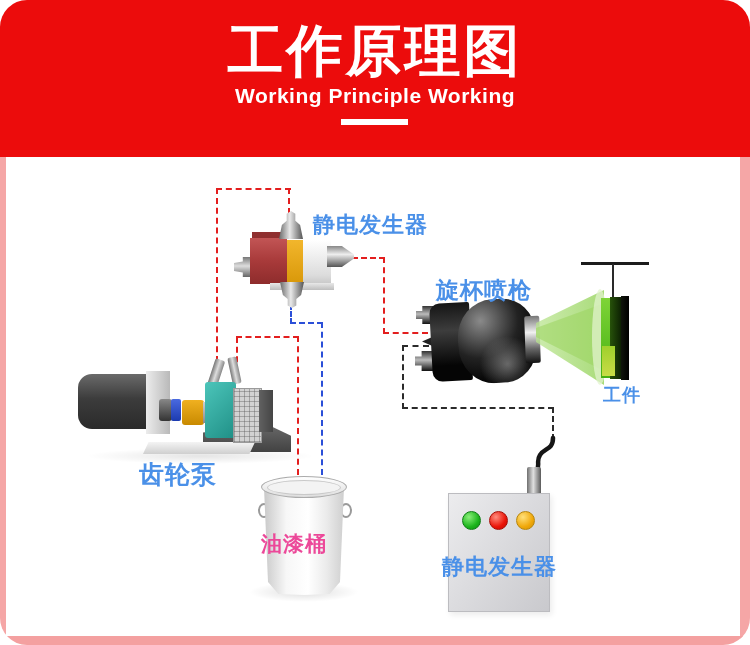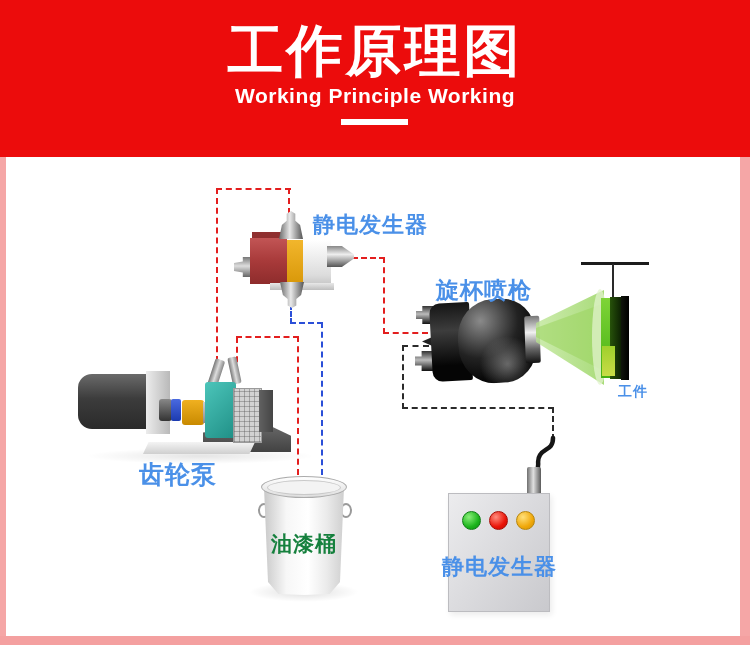--- a/index.html
+++ b/index.html
@@ -1,17 +1,17 @@
 <!DOCTYPE html>
 <html><head>
 <meta charset="utf-8">
 <style>
   html,body{margin:0;padding:0;}
   .page{position:relative;width:750px;height:645px;background:#ffffff;overflow:hidden;
-        font-family:"Liberation Sans",sans-serif;}
+        font-family:"Liberation Sans",sans-serif;border-radius:27px;}
   
   .header{position:absolute;left:0;top:0;width:750px;height:157px;background:#ec0c0c;}
   .header-title{position:absolute;left:0;top:14px;width:100%;text-align:center;
 :#fff;font-size:56px;font-weight:900;letter-spacing:3px;color:#ffffff;}
   .header-title{color:#ffffff;}
   .header-sub{position:absolute;left:0;top:84px;width:100%;text-align:center;
     color:#ffffff;font-size:21px;font-weight:bold;letter-spacing:0.5px;}
   .header-bar{position:absolute;left:341px;top:119px;width:67px;height:6px;background:#ffffff;}
   
   .border-left{position:absolute;left:0;top:157px;width:6px;height:488px;background:#f5a6a6;}
@@ -90,21 +90,21 @@
     background:radial-gradient(ellipse at center,rgba(0,0,0,0.13),rgba(0,0,0,0) 70%);}
   .b-body{left:3px;top:11px;width:80px;height:108px;
     background:linear-gradient(90deg,#c9c9c9,#f7f7f7 28%,#ffffff 55%,#ebebeb 78%,#cfcfcf);
     clip-path:polygon(0 0,100% 0,95% 88%,82% 99%,50% 100%,18% 99%,5% 88%);}
   .b-handle-l{left:-3px;top:27px;width:8px;height:11px;border:2px solid #9a9a9a;border-radius:50%;}
   .b-handle-r{left:79px;top:27px;width:8px;height:11px;border:2px solid #9a9a9a;border-radius:50%;}
   .b-rim{left:0;top:0;width:84px;height:20px;border-radius:50%;border:1px solid #ababab;
     background:linear-gradient(180deg,#ffffff,#dedede);}
   .b-rim-in{left:6px;top:4px;width:72px;height:13px;border-radius:50%;border:1px solid #c9c9c9;
     background:#f3f3f3;}
-  .b-label{left:0;top:54px;width:86px;text-align:center;color:#15803d;font-weight:bold;
+  .b-label{left:0;top:54px;width:86px;text-align:left;color:#ec4899;font-weight:bold;
     font-size:21px;letter-spacing:1px;white-space:nowrap;}
   
   .gun{position:absolute;left:400px;top:296px;width:145px;height:95px;}
   .gun *{position:absolute;}
   .g-con{background:linear-gradient(180deg,#333,#bbb 45%,#111);
     clip-path:polygon(0 28%,30% 28%,30% 0,100% 0,100% 100%,30% 100%,30% 72%,0 72%);}
   .g-con.t{left:16px;top:10px;width:21px;height:18px;}
   .g-con.b{left:15px;top:55px;width:22px;height:20px;}
   .g-mid{left:22px;top:39px;width:15px;height:13px;background:#222;
     clip-path:polygon(0 50%,100% 0,100% 100%);}
@@ -242,21 +242,21 @@
   </svg>
 
   <div class="hanger-bar"></div>
   <div class="hanger-rod"></div>
   <div class="work">
     <div class="w-bright"></div>
     <div class="w-mid"></div>
     <div class="w-patch"></div>
     <div class="w-edge"></div>
   </div>
-  <div class="lbl" style="left:618px;top:383px;font-size:14px;">工件</div>
+  <div class="lbl" style="left:603px;top:383px;font-size:18px;">工件</div>
 
   <svg class="gen-cable" viewBox="0 0 30 36">
     <path d="M25,2 C25,14 16,12 12,19 C8,25 12,28 9,34" fill="none" stroke="#161616" stroke-width="4.5" stroke-linecap="round"></path>
   </svg>
   <div class="gen-connector"></div>
   <div class="gen">
     <div class="light g"></div>
     <div class="light r"></div>
     <div class="light y"></div>
     <div class="gen-label">静电发生器</div>

